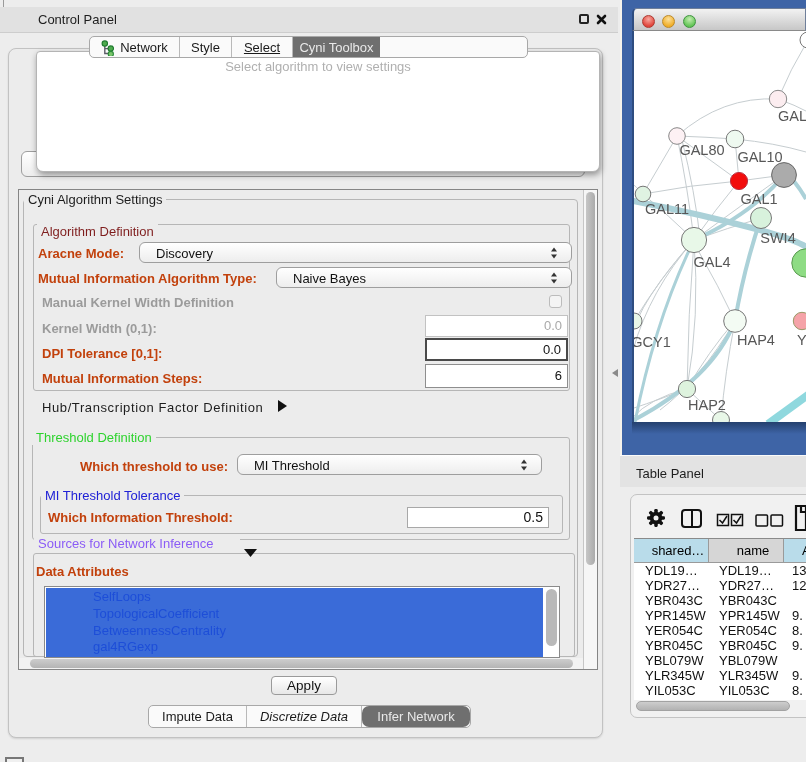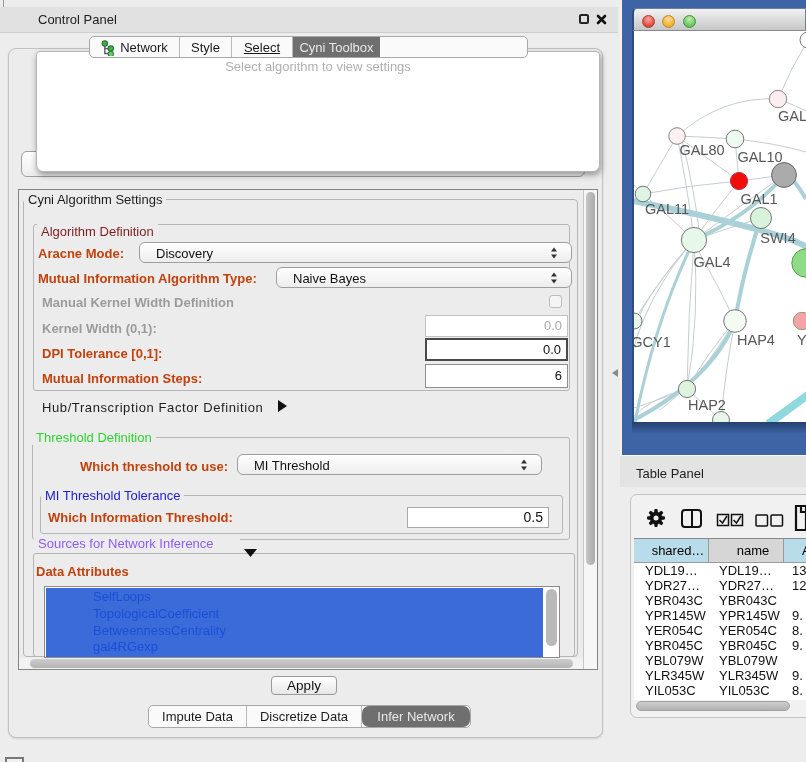--- a/index.html
+++ b/index.html
@@ -107,21 +107,21 @@
 <div class="abs" style="left:44px;top:586px;width:516px;height:72px;background:#fff;border:1px solid #8a8a8a;box-sizing:border-box;overflow:hidden;">
   <div style="position:absolute;left:1px;top:1px;width:497px;height:70px;background:#3a6bd8;"></div>
   <div style="position:absolute;left:3px;top:2px;font-size:13px;color:#1d4ed8;line-height:16.8px;margin-left:45px;">SelfLoops<br>TopologicalCoefficient<br>BetweennessCentrality<br>gal4RGexp</div>
   <div style="position:absolute;left:501px;top:2px;width:11px;height:57px;background:#b9b9b9;border-radius:6px;"></div>
 </div>
 
 <div class="abs" style="left:271px;top:676px;width:66px;height:19px;background:linear-gradient(#ffffff,#e7e7e7);border:1px solid #9a9a9a;border-radius:4px;box-sizing:border-box;text-align:center;font-size:13.5px;line-height:17px;color:#111;">Apply</div>
 
 <div class="seg" style="left:148px;top:705px;width:323px;height:23px;">
   <div style="width:98px;">Impute Data</div>
-  <div style="width:115px;">Discretize Data</div>
+  <div style="width:115px;font-style:italic;">Discretize Data</div>
   <div class="on" style="flex:1;border-radius:7px;">Infer Network</div>
 </div>
 
 <div class="seg" style="left:89px;top:36px;width:439px;height:22px;z-index:20;">
   <div style="width:90px;"><svg width="13" height="16" viewBox="0 0 13 16" style="margin-right:6px;margin-top:2px;">
         <path d="M3.8 5.5 L3.8 13.5 L7.5 13.5 M3.8 8.6 L7.5 8.6" stroke="#5c5c68" stroke-width="1.4" fill="none"></path>
         <circle cx="3.8" cy="3.6" r="2.7" fill="#4dab4d" stroke="#1e7a2e" stroke-width="1.1"></circle>
         <circle cx="9.8" cy="8.6" r="2.7" fill="#4dab4d" stroke="#1e7a2e" stroke-width="1.1"></circle>
         <circle cx="9.8" cy="14" r="2.6" fill="#79c46a" stroke="#2a8a3a" stroke-width="1.1"></circle>
       </svg>Network</div>

